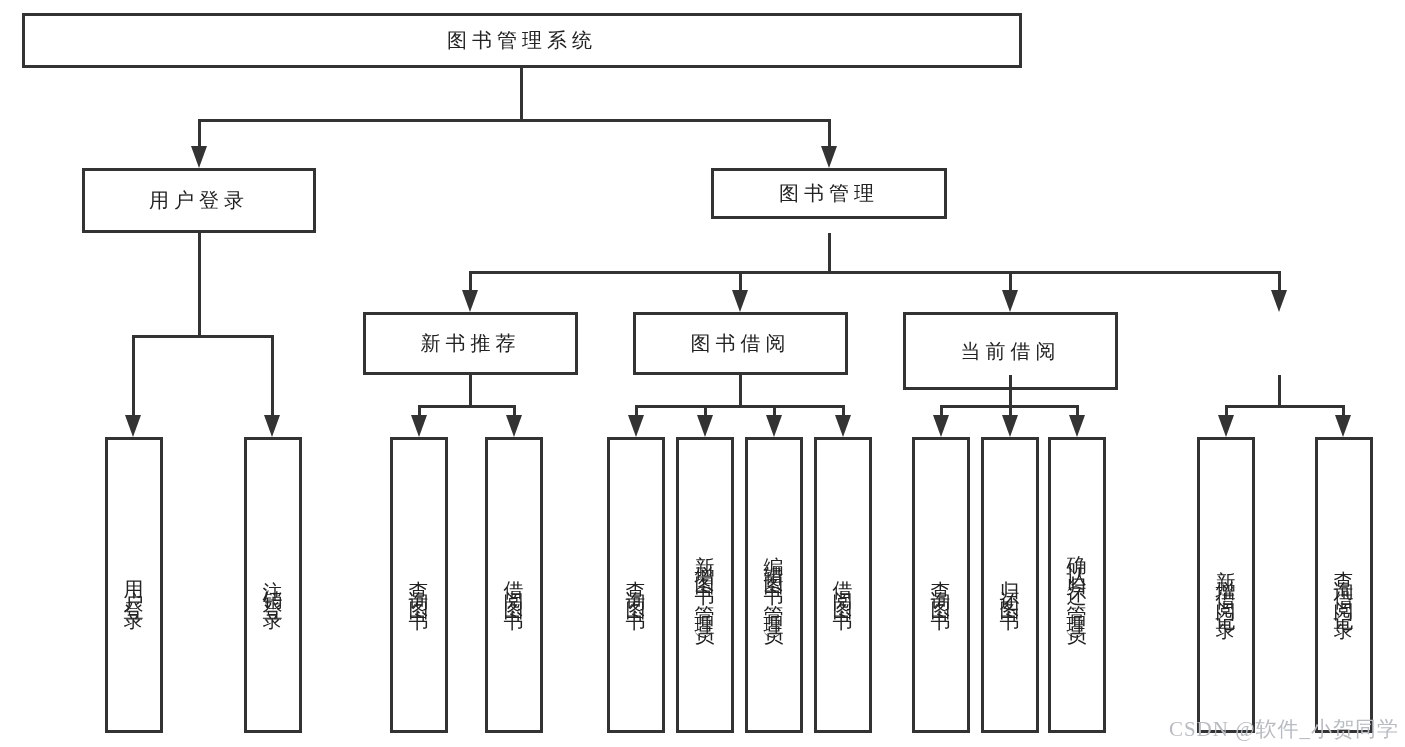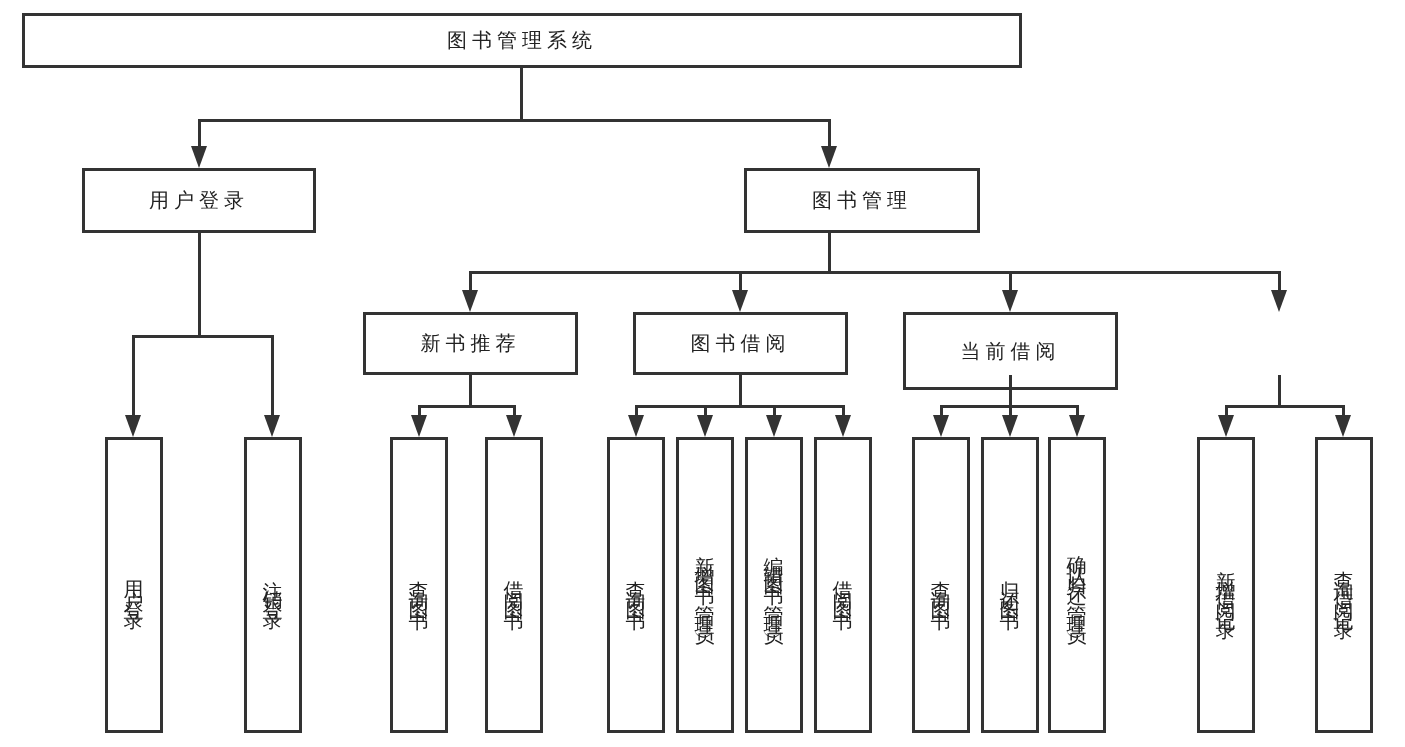--- a/index.html
+++ b/index.html
@@ -42,21 +42,21 @@
   <div class="vline" style="left:520px;top:68px;height:54px"></div>
   <div class="hline" style="left:198px;top:119px;width:633px"></div>
   <div class="vline" style="left:198px;top:119px;height:29px"></div>
   <div class="arrow" style="left:191px;top:146px"></div>
   <div class="vline" style="left:828px;top:119px;height:29px"></div>
   <div class="arrow" style="left:821px;top:146px"></div>
 
   <div class="box" style="left:82px;top:168px;width:234px;height:65px">
     <span class="lbl">用户登录</span>
   </div>
-  <div class="box" style="left:744px;top:168px;width:236px;height:65px">
+  <div class="box" style="left:711px;top:168px;width:236px;height:51px">
     <span class="lbl">图书管理</span>
   </div>
 
   <div class="vline" style="left:198px;top:233px;height:104px"></div>
   <div class="hline" style="left:132px;top:335px;width:142px"></div>
   <div class="vline" style="left:132px;top:335px;height:82px"></div>
   <div class="arrow" style="left:125px;top:415px"></div>
   <div class="vline" style="left:271px;top:335px;height:82px"></div>
   <div class="arrow" style="left:264px;top:415px"></div>
 
@@ -148,14 +148,15 @@
   <div class="box vbox" style="left:1048px;top:437px;width:58px;height:296px">
     <span class="lbl">确认归还（管理员）</span>
   </div>
   <div class="box vbox" style="left:1197px;top:437px;width:58px;height:296px">
     <span class="lbl">新增借阅记录</span>
   </div>
   <div class="box vbox" style="left:1315px;top:437px;width:58px;height:296px">
     <span class="lbl">查询借阅记录</span>
   </div>
 
+  <div class="watermark">CSDN @软件_小贺同学</div>
 
 </div>
 
 </body></html>

